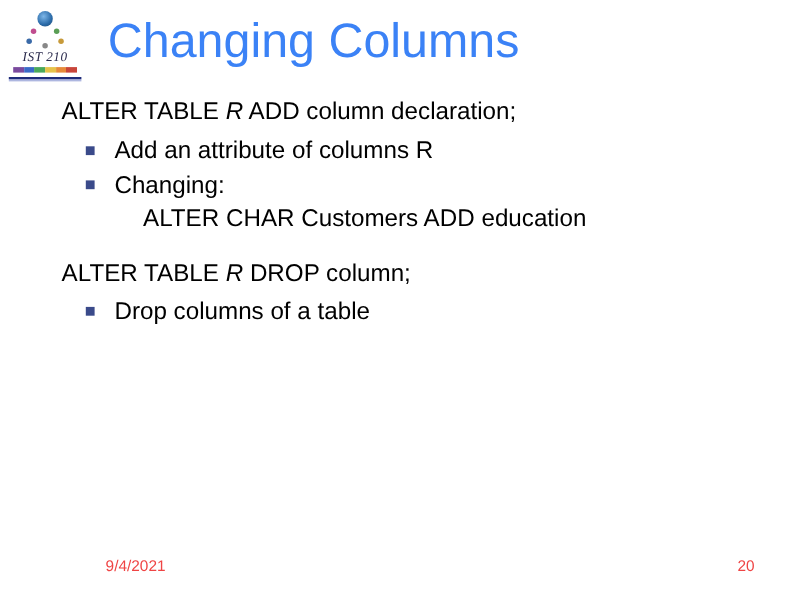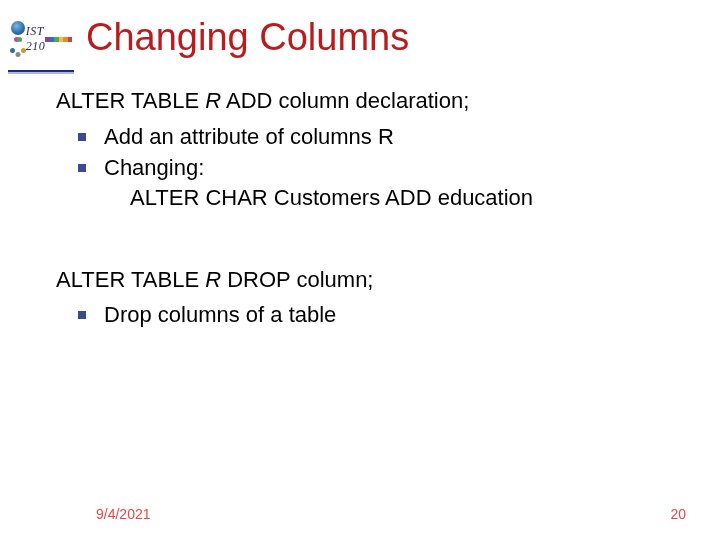--- a/index.html
+++ b/index.html
@@ -12,21 +12,21 @@
   }
   .header-row {
     display: flex;
     align-items: center;
     padding: 10px 0 0 10px;
   }
   .logo-box {
     width: 62px;
     height: 56px;
     display: flex;
-    flex-direction: row;
+    flex-direction: column;
     align-items: center;
     justify-content: flex-end;
     position: relative;
   }
   .logo-glyph {
     width: 34px;
     height: 34px;
     position: relative;
   }
   .logo-glyph .top {
@@ -57,23 +57,23 @@
   }
   .rainbow span { flex:1; height:5px; }
   .rainbow .r1{background:#7a4a9e;}
   .rainbow .r2{background:#3a6ac8;}
   .rainbow .r3{background:#4aa85a;}
   .rainbow .r4{background:#e6c24a;}
   .rainbow .r5{background:#e68a3a;}
   .rainbow .r6{background:#c8453a;}
 
   .title {
-    font-size: 38px;
-    color: #b91c1c;
-    margin-left: 14px;
+    font-size: 44px;
+    color: #3b82f6;
+    margin-left: 26px;
     font-weight: normal;
     font-family: Verdana, Geneva, sans-serif;
     line-height: 1.05;
   }
   .title-underline {
     position: absolute;
     top: 70px;
     left: 8px;
     width: 66px;
     height: 2px;
@@ -98,21 +98,21 @@
     content: "";
     position: absolute;
     left: 0;
     top: 11px;
     width: 8px;
     height: 8px;
     background: #3a4a8a;
   }
   .sub-lines { padding-left: 26px; }
 
-  .section2 { margin-top: 52px; }
+  .section2 { margin-top: 20px; }
 
   .footer {
     position: absolute;
     bottom: 18px;
     left: 0; right: 0;
     padding: 0 34px 0 96px;
     display: flex;
     justify-content: space-between;
     font-size: 14px;
     color: #ef4444;

